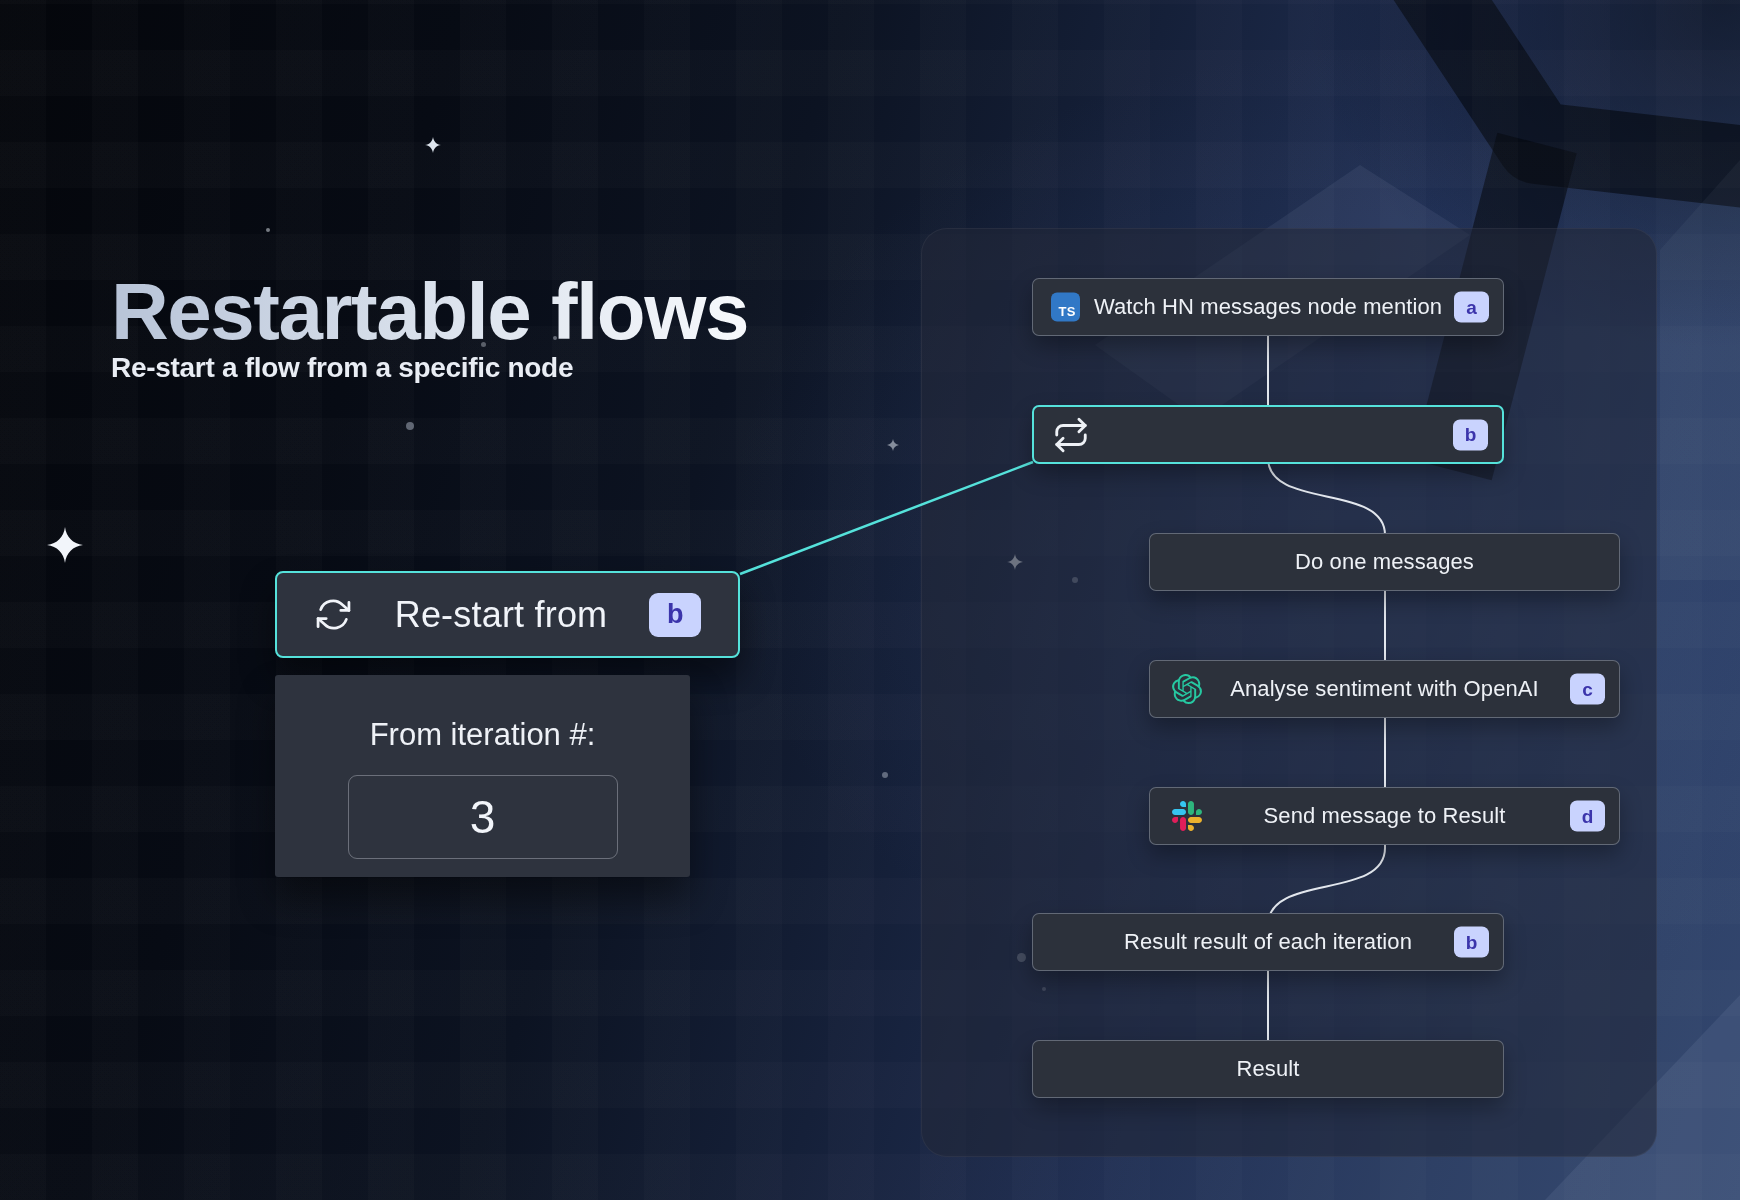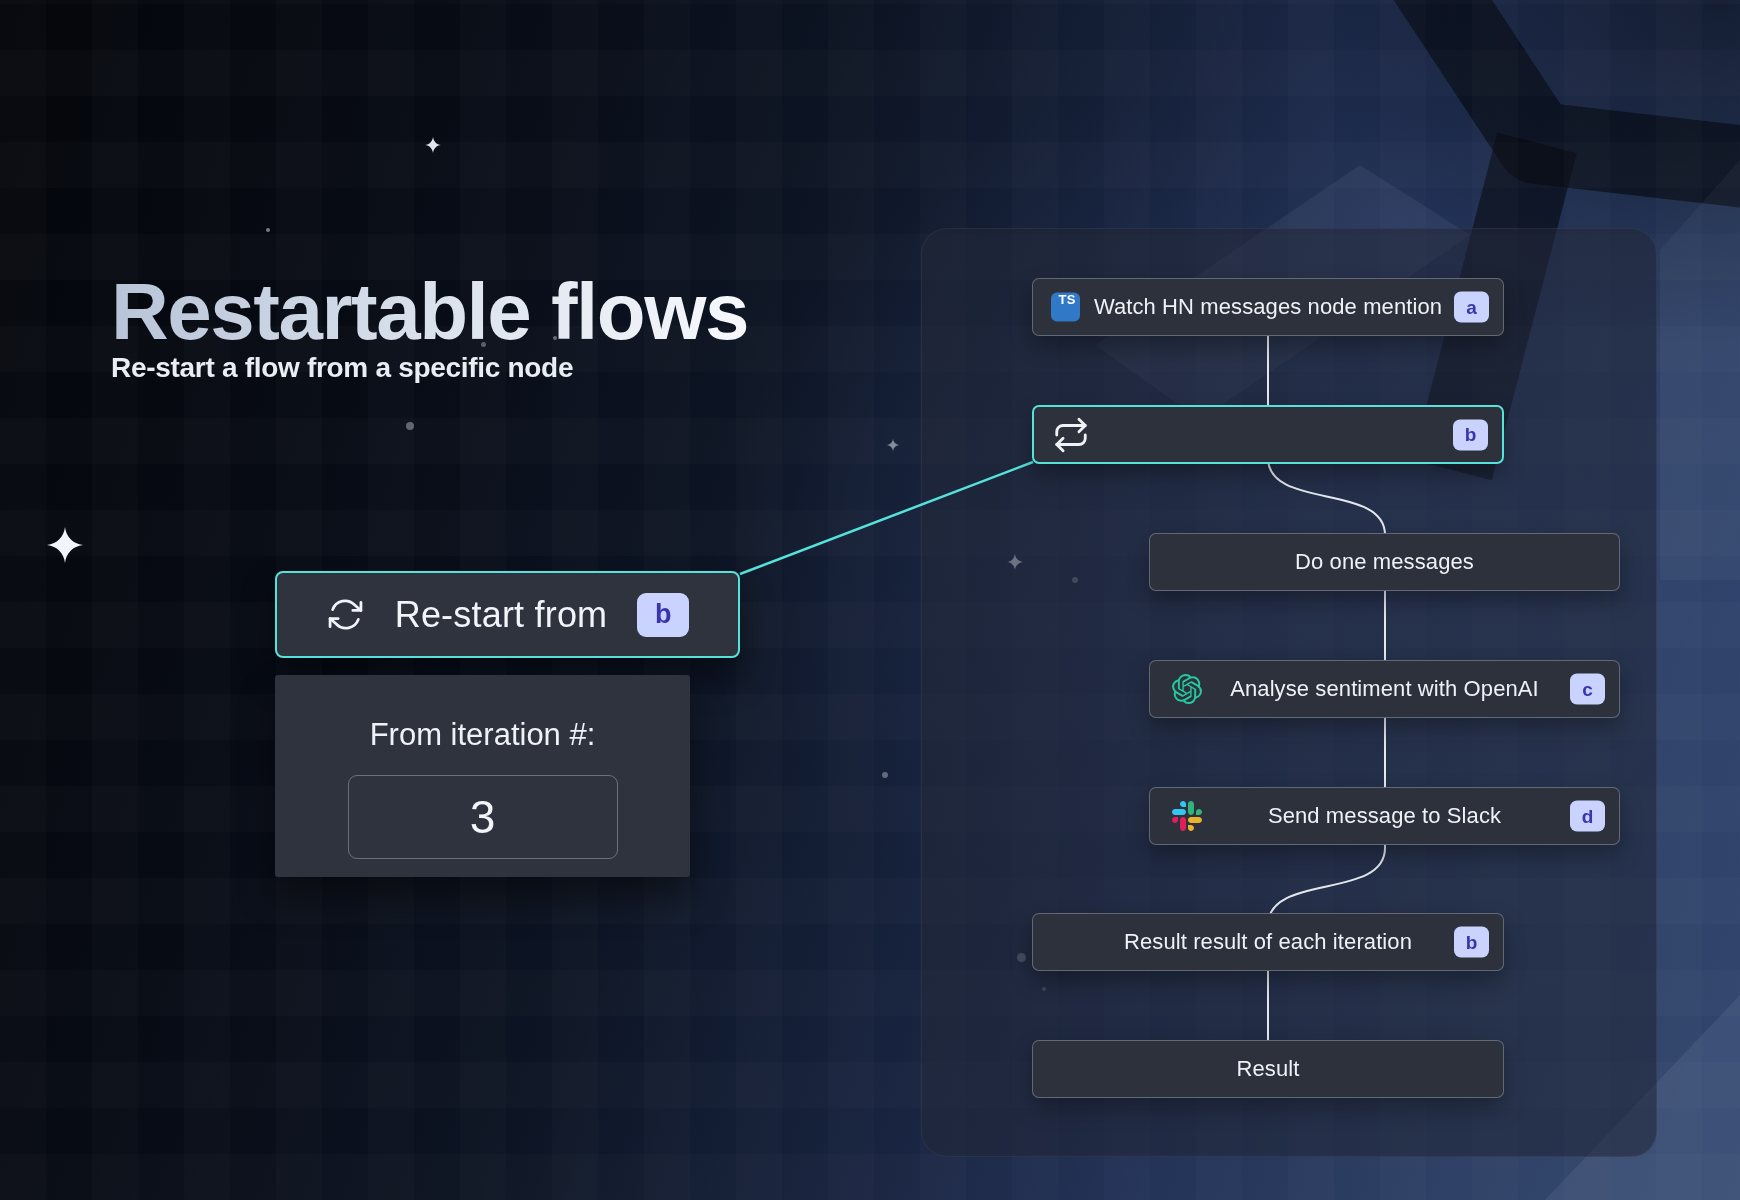--- a/index.html
+++ b/index.html
@@ -51,27 +51,27 @@
   }
   .node-icon{position:absolute;left:18px;top:50%;transform:translateY(-50%);display:flex;align-items:center;}
   .badge{
     position:absolute;right:14px;top:50%;transform:translateY(-50%);
     width:35px;height:31px;border-radius:7px;background:#c9d3fe;color:#3b34ab;
     font-size:19px;font-weight:bold;display:flex;align-items:center;justify-content:center;
   }
   .ts-box{
     width:29px;height:29px;border-radius:6px;background:#3178c6;color:#fff;
     font-size:13px;font-weight:bold;display:flex;align-items:flex-end;justify-content:flex-end;
-    padding:0 4px 15px 0;letter-spacing:0.5px;
+    padding:0 4px 3px 0;letter-spacing:0.5px;
   }
   
   .restart-node{
     position:absolute;left:275px;top:571px;width:465px;height:87px;z-index:3;
     background:#2e333e;border:2px solid #55e2db;border-radius:8px;
-    display:flex;align-items:center;justify-content:center;gap:30px;
+    display:flex;align-items:center;justify-content:center;gap:42px;
     box-shadow:0 20px 34px rgba(0,0,0,0.45);
   }
   .restart-label{font-size:36px;color:#f1f4f9;font-weight:500;letter-spacing:0.2px;}
   .restart-badge{
     width:52px;height:44px;border-radius:9px;background:#c9d3fe;color:#3b34ab;
     font-size:27px;font-weight:bold;display:flex;align-items:center;justify-content:center;
   }
   
   .iteration-panel{
     position:absolute;left:275px;top:675px;width:415px;height:202px;z-index:3;
@@ -169,21 +169,21 @@
 
   <div class="node" style="left:1149px;top:787px;width:471px">
     <span class="node-icon" style="left:22px">
       <svg width="30" height="30" viewBox="0 0 2447.6 2452.5">
         <path fill="#36C5F0" d="M897.4,0C762.1,0.1,652.6,109.9,652.7,245.2c-0.1,135.3,109.5,245.1,244.8,245.2h244.8V245.3 C1142.4,110,1032.8,0.2,897.4,0 M897.4,654H244.8C109.5,654.1-0.1,763.9,0,899.2c-0.2,135.3,109.4,245.1,244.7,245.3h652.7 c135.3-0.1,244.9-109.9,244.8-245.2C1142.4,763.9,1032.8,654.1,897.4,654z"></path>
         <path fill="#2EB67D" d="M2447.6,899.2c0.1-135.3-109.5-245.1-244.8-245.2c-135.3,0.1-244.9,109.9-244.8,245.2v245.3h244.8 C2338.1,1144.3,2447.7,1034.5,2447.6,899.2z M1793.9,899.2V245.2C1794,110,1684.5,0.2,1549.2,0c-135.3,0.1-244.9,109.9-244.8,245.2 v654c-0.2,135.3,109.4,245.1,244.7,245.3C1684.4,1144.3,1794,1034.5,1793.9,899.2z"></path>
         <path fill="#ECB22E" d="M1549.2,2452.5c135.3-0.1,244.9-109.9,244.8-245.2c0.1-135.3-109.5-245.1-244.8-245.2h-244.8v245.2 C1304.3,2342.6,1413.9,2452.4,1549.2,2452.5z M1549.2,1798.5h652.7c135.3-0.1,244.9-109.9,244.8-245.2 c0.2-135.3-109.4-245.1-244.7-245.3h-652.7c-135.3,0.1-244.9,109.9-244.8,245.2C1304.3,1688.6,1413.8,1798.4,1549.2,1798.5z"></path>
         <path fill="#E01E5A" d="M0,1553.2c-0.1,135.3,109.5,245.1,244.8,245.2c135.3-0.1,244.9-109.9,244.8-245.2v-245.2H244.8 C109.5,1308.1-0.1,1417.9,0,1553.2z M654,1553.2v654c-0.2,135.3,109.4,245.1,244.7,245.3c135.3-0.1,244.9-109.9,244.8-245.2v-653.9 c0.2-135.3-109.4-245.1-244.7-245.3C763.5,1308.1,653.9,1417.9,654,1553.2z"></path>
       </svg>
     </span>
-    <span class="node-label">Send message to Slack</span>
+    <span class="node-label">Send message to Result</span>
     <span class="badge">d</span>
   </div>
 
   <div class="node" style="left:1032px;top:913px">
     <span class="node-label">Result result of each iteration</span>
     <span class="badge">b</span>
   </div>
 
   <div class="node" style="left:1032px;top:1040px">
     <span class="node-label">Result</span>

